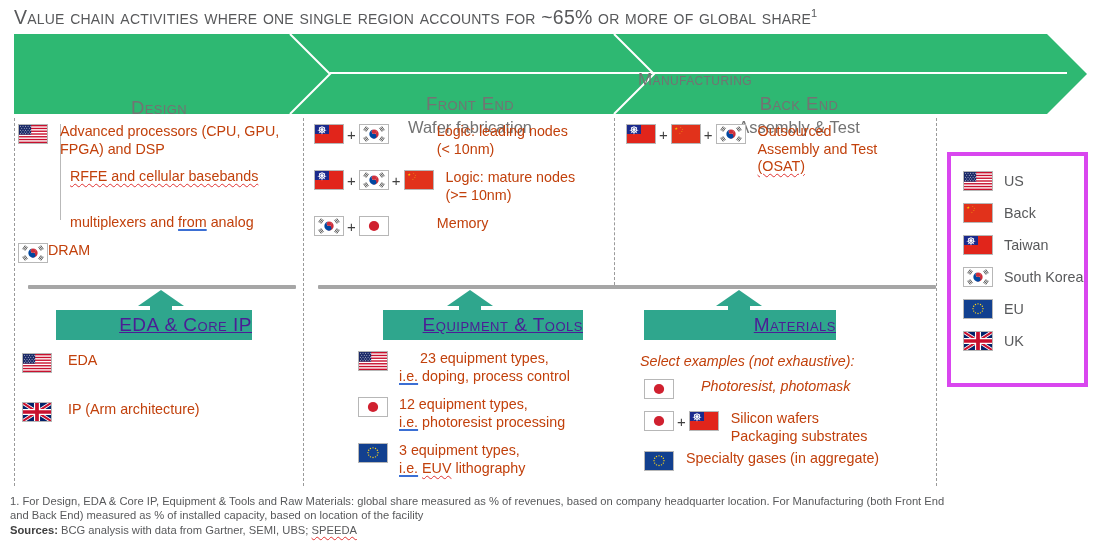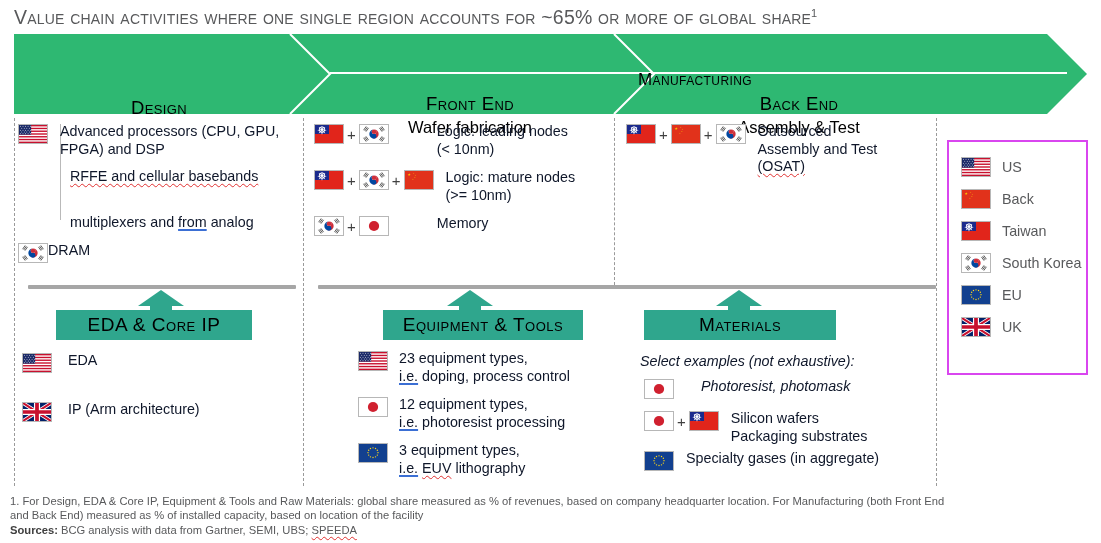--- a/index.html
+++ b/index.html
@@ -19,21 +19,21 @@
     font-variant: small-caps;
     letter-spacing: 0.2px;
     color: #58595b;
     white-space: nowrap;
   }
   .title sup { font-size: 11px; vertical-align: super; }
 
   
   .banner { position: absolute; left: 14px; top: 34px; width: 1073px; height: 80px; }
   .banner svg { display: block; }
-  .banner-label { position: absolute; text-align: center; color: #000000; pointer-events: none; }
+  .banner-label { position: absolute; text-align: center; color: #737373; pointer-events: none; }
   .bl-manu {
     left: 290px; top: 36px; width: 782px;
     font-size: 17px; font-variant: small-caps; letter-spacing: 0.4px;
   }
   .bl-design {
     left: 0px; top: 63px; width: 290px;
     font-size: 19px; font-variant: small-caps; letter-spacing: 0.4px;
   }
   .bl-fe { left: 296px; top: 59px; width: 320px; }
   .bl-be { left: 620px; top: 59px; width: 330px; }
@@ -52,21 +52,21 @@
     border: 1px solid #b7b7b7; vertical-align: middle;
     position: relative; overflow: hidden; background: #fff;
     flex: 0 0 auto;
   }
   .flag svg { display: block; width: 100%; height: 100%; }
   .plus { display:inline-block; font-size: 15px; color:#404040; margin: 0 3px; vertical-align: middle; flex:0 0 auto;}
 
   
   .row { position: absolute; display: flex; align-items: flex-start; }
   .row .flags { display: flex; align-items: center; flex: 0 0 auto; padding-top: 1px; }
-  .txt { font-size: 14.3px; line-height: 17.5px; color: #0f172a; }
+  .txt { font-size: 14.3px; line-height: 17.5px; color: #c2410c; }
   .txt-i { font-style: italic; }
 
   
   .sq-red {
     text-decoration: underline;
     text-decoration-style: wavy;
     text-decoration-color: #e03131;
     text-decoration-thickness: 1px;
     text-underline-offset: 2px;
   }
@@ -80,29 +80,29 @@
   
   .group-line { position: absolute; border-left: 1px solid #b9b9b9; }
 
   
   .hrule { position: absolute; height: 4px; background: #a6a6a6; border-radius: 1px; }
 
   
   .upbox { position: absolute; }
   .uparrow { position: absolute; }
   .boxlabel {
-    position: absolute; color: #000000; text-align: center;
+    position: absolute; color: #4c1d95; text-align: right;
     font-size: 19px; font-variant: small-caps; letter-spacing: 0.5px;
-    width: 100%; top: 50%; transform: translateY(-50%);
+    width: 100%; top: 50%; transform: translateY(-50%); text-decoration: underline;
   }
 
   
   .legend {
-    position: absolute; left: 947px; top: 140px; width: 141px; height: 235px;
-    border: 2px solid #d946ef; background: #fff;
+    position: absolute; left: 947px; top: 152px; width: 141px; height: 235px;
+    border: 4px solid #d946ef; background: #fff;
     padding: 9px 0 0 12px;
   }
   .legend-row { display: flex; align-items: center; height: 32px; }
   .legend-row .lbl { font-size: 14.3px; color: #58595b; margin-left: 11px; }
 
   
   .footnotes {
     position: absolute; left: 10px; top: 494px; width: 1085px;
     font-size: 11.2px; line-height: 14.4px; color: #58595b;
   }
@@ -493,21 +493,21 @@
 
   <div class="uparrow" style="left:447px; top:290px;">
     <svg width="46" height="26" viewBox="0 0 46 26">
         <polygon points="23,0 46,16 34,16 34,26 12,26 12,16 0,16" fill="#2fa68d"></polygon>
       </svg>
   </div>
   <div class="upbox" style="left:383px; top:310px; width:200px; height:30px; background:#2fa68d;">
     <span class="boxlabel">Equipment &amp; Tools</span>
   </div>
 
-  <div class="row" style="left:358px; top:350px; width:270px;">
+  <div class="row" style="left:358px; top:350px; width:270px;text-align:center;">
     <span class="flags">
       <span class="flag">
           <svg>
             <use href="#flag-US"></use>
           </svg>
         </span>
     </span>
     <span class="txt" style="margin-left:11px;">
       <span>23 equipment types,</span><br>
       <span class="ul-blue">i.e.</span><span> doping, process control</span>

